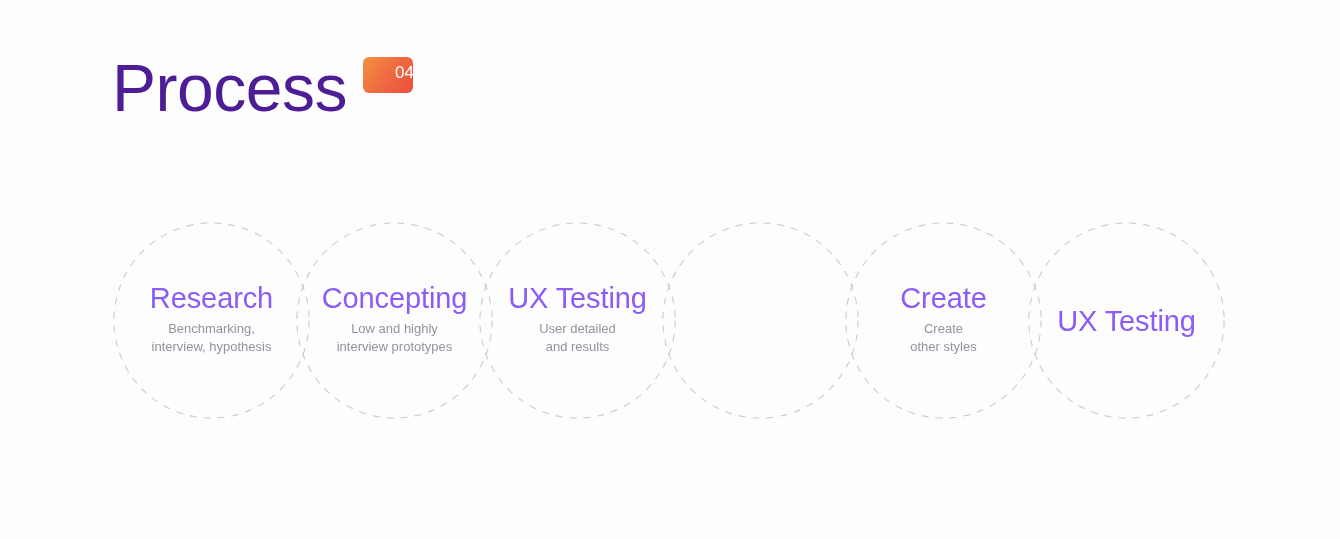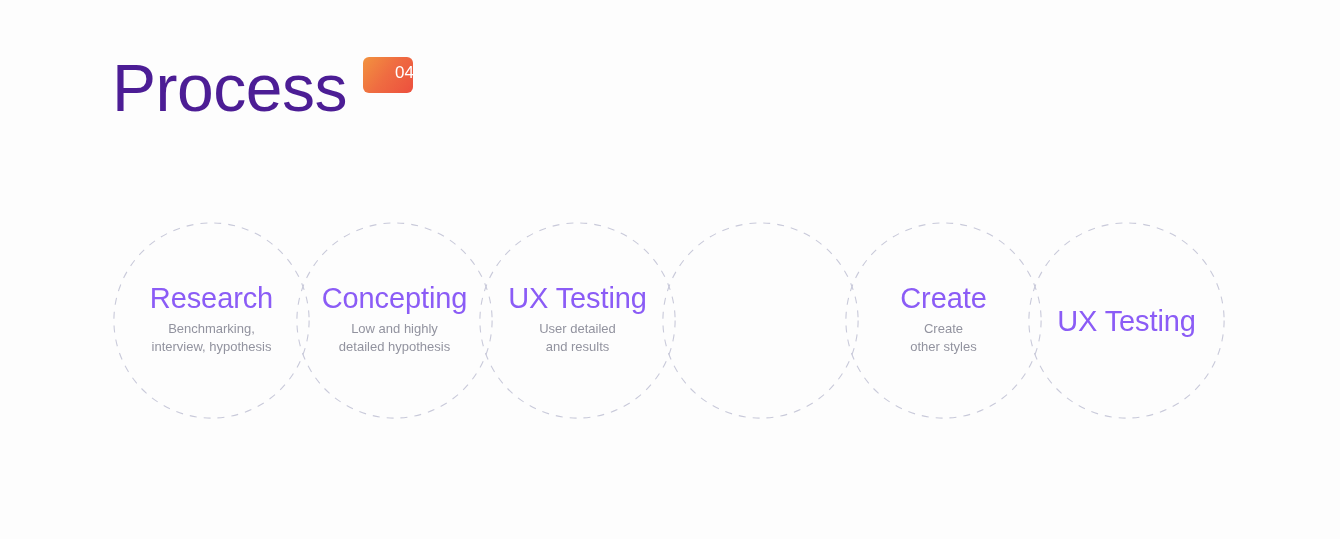--- a/index.html
+++ b/index.html
@@ -146,21 +146,21 @@
     </div>
   </div>
 
   <div class="process-step" style="left:296px">
     <svg class="ring" viewBox="0 0 197 197">
       <circle cx="98.5" cy="98.5" r="97.6"></circle>
     </svg>
     <div class="step-body">
       <div class="step-title">Concepting</div>
       <div class="step-desc">Low and highly
-detailed hypothesis</div>
+interview prototypes</div>
     </div>
   </div>
 
   <div class="process-step" style="left:479px">
     <svg class="ring" viewBox="0 0 197 197">
       <circle cx="98.5" cy="98.5" r="97.6"></circle>
     </svg>
     <div class="step-body">
       <div class="step-title">UX Testing</div>
       <div class="step-desc">User detailed

